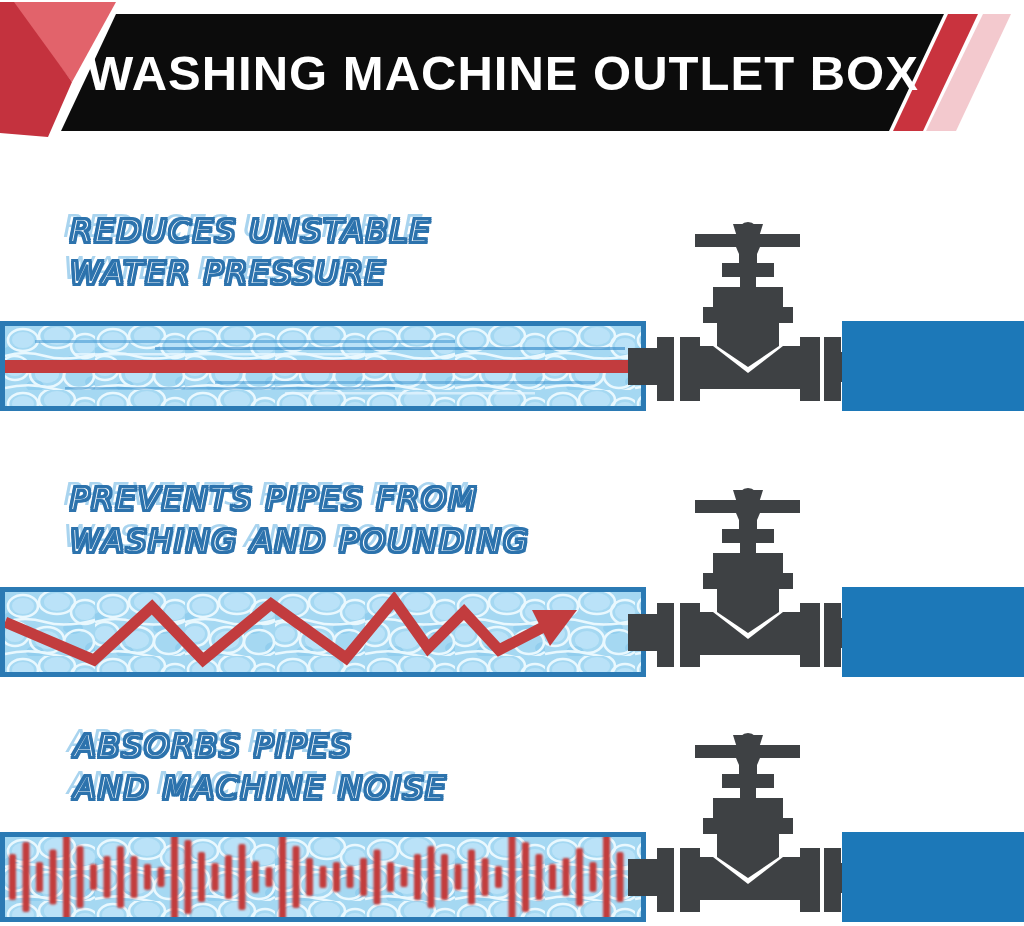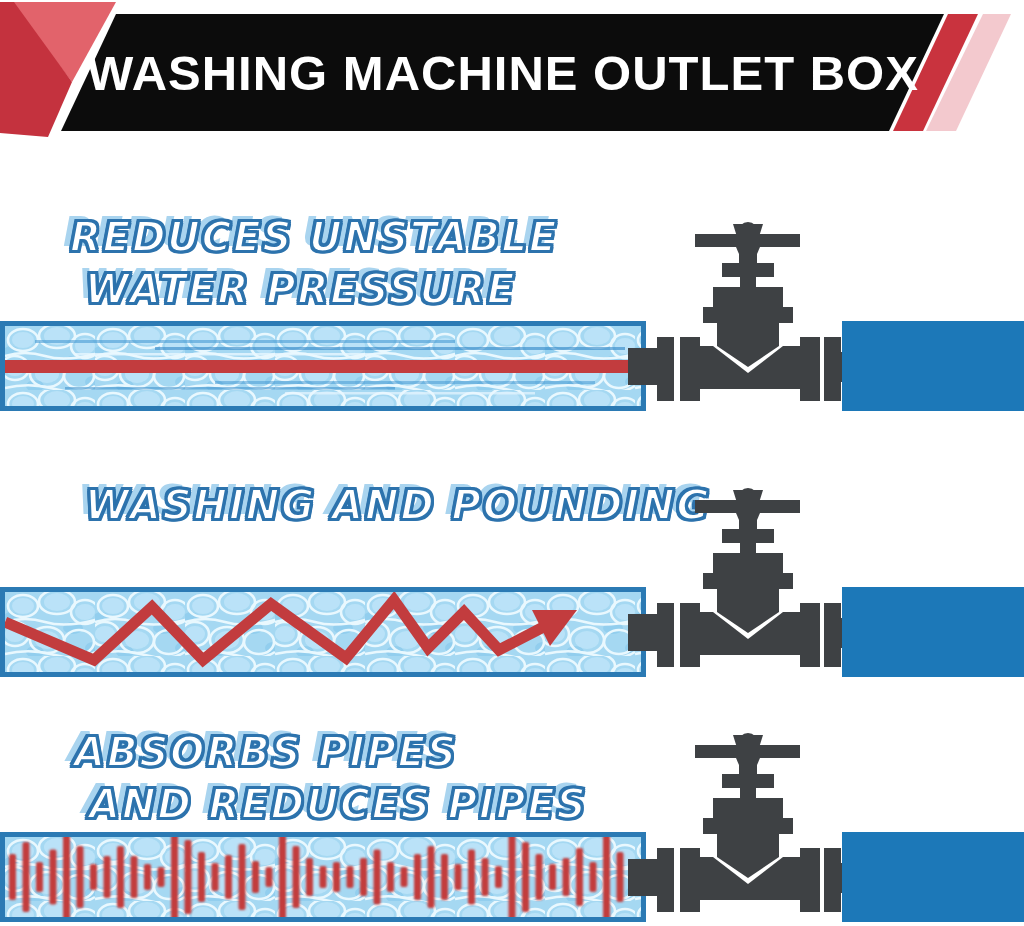--- a/index.html
+++ b/index.html
@@ -10,28 +10,28 @@
   
   .banner{position:absolute;left:0;top:0;width:1024px;height:150px;}
   .banner-svg{position:absolute;left:0;top:0;}
   .banner-title{position:absolute;left:60px;top:14px;width:886px;height:117px;
                 display:flex;align-items:center;justify-content:center;
                 color:#ffffff;font-weight:bold;font-size:49px;letter-spacing:1px;
                 font-family:"Liberation Sans",sans-serif;white-space:nowrap;}
 
   
   .heading{position:absolute;white-space:nowrap;
-           font-family:"DejaVu Sans",sans-serif;font-style:italic;font-weight:bold;
-           font-size:40px;letter-spacing:2px;line-height:1.3;color:#ffffff;
+           font-family:"DejaVu Sans",sans-serif;font-style:italic;font-weight:normal;
+           font-size:32px;letter-spacing:2px;line-height:1.3;color:#ffffff;
            -webkit-text-stroke:2.2px #2d73ad;
            text-shadow:
              -2px 0 0 #2d73ad, 2px 0 0 #2d73ad, 0 -2px 0 #2d73ad, 0 2px 0 #2d73ad,
              -2px -2px 0 #2d73ad, 2px 2px 0 #2d73ad, -2px 2px 0 #2d73ad, 2px -2px 0 #2d73ad,
              -7px -5px 0 #a9d4ef;}
-  .heading .l2{display:block;margin-left:15px;}
+  .heading .l2{display:block;}
   #s1 .heading{top:211px;left:70px;}
   #s2 .heading{top:479px;left:70px;}
   #s3 .heading{top:726px;left:74px;}
 
   .water-box{position:absolute;left:0;display:block;border:5px solid #2b7ab4;background:#a5d8f2;}
   #s1 .water-box{top:321px;}
   #s2 .water-box{top:587px;}
   #s3 .water-box{top:832px;}
 
   .valve{position:absolute;left:610px;width:243px;height:182px;}
@@ -145,37 +145,38 @@
       <rect class="pressure-line" x="0" y="34" width="636" height="13"></rect>
     </svg>
     <svg class="valve" viewBox="0 0 243 182">
       <use href="#valveShape"></use>
     </svg>
     <div class="outlet-pipe"></div>
   </section>
 
   <section id="s2">
     <div class="heading">
+      <span class="l1">PREVENTS PIPES FROM</span>
       <span class="l2">WASHING AND POUNDING</span>
     </div>
     <svg class="water-box" width="636" height="80" viewBox="0 0 636 80">
       <rect width="636" height="80" fill="url(#waterPattern)"></rect>
       <polyline class="zig" points="0,30 89,68 147,15 198,68 266,12 341,66 389,8 423,56 459,20 494,58 548,30"></polyline>
       <polygon class="zighead" points="572,18 545,54 527,18"></polygon>
     </svg>
     <svg class="valve" viewBox="0 0 243 182">
       <use href="#valveShape"></use>
     </svg>
     <div class="outlet-pipe"></div>
   </section>
 
   <section id="s3">
     <div class="heading">
       <span class="l1">ABSORBS PIPES</span>
-      <span class="l2">AND REDUCES PIPES</span>
+      <span class="l2">AND MACHINE NOISE</span>
     </div>
     <svg class="water-box" width="636" height="80" viewBox="0 0 636 80">
       <rect width="636" height="80" fill="url(#waterPattern)"></rect>
       <g id="soundwave-bars" filter="url(#barblur)">
           <rect x="4.0" y="17.0" width="7" height="46" rx="2" fill="#c23c3e"></rect>
           <rect x="17.5" y="5.0" width="7" height="70" rx="2" fill="#c23c3e"></rect>
           <rect x="31.0" y="25.0" width="7" height="30" rx="2" fill="#c23c3e"></rect>
           <rect x="44.5" y="12.5" width="7" height="55" rx="2" fill="#c23c3e"></rect>
           <rect x="58.0" y="-4.0" width="7" height="88" rx="2" fill="#c23c3e"></rect>
           <rect x="71.5" y="9.0" width="7" height="62" rx="2" fill="#c23c3e"></rect>

